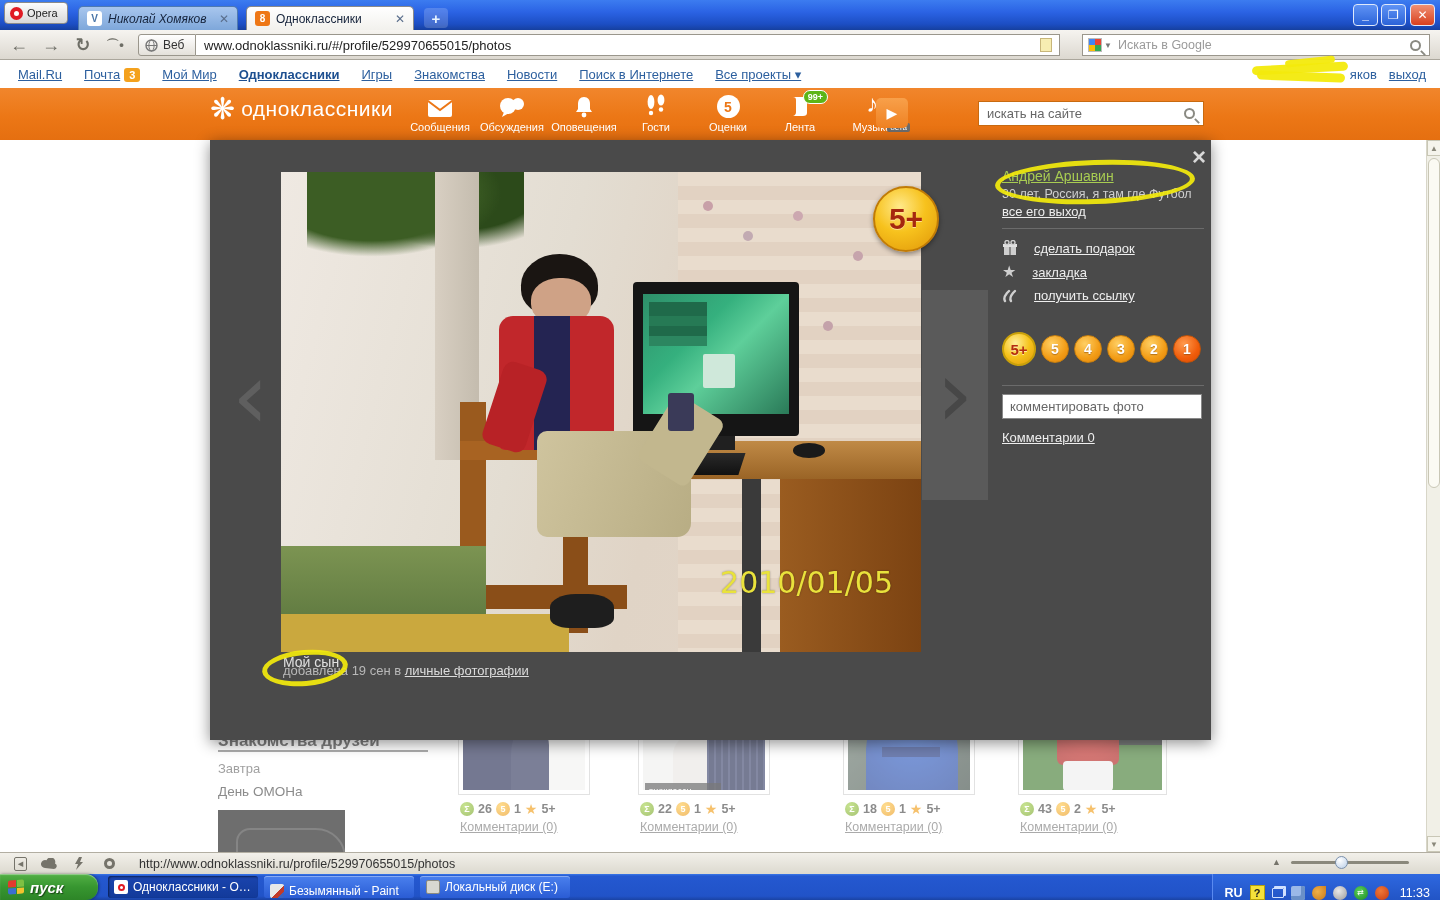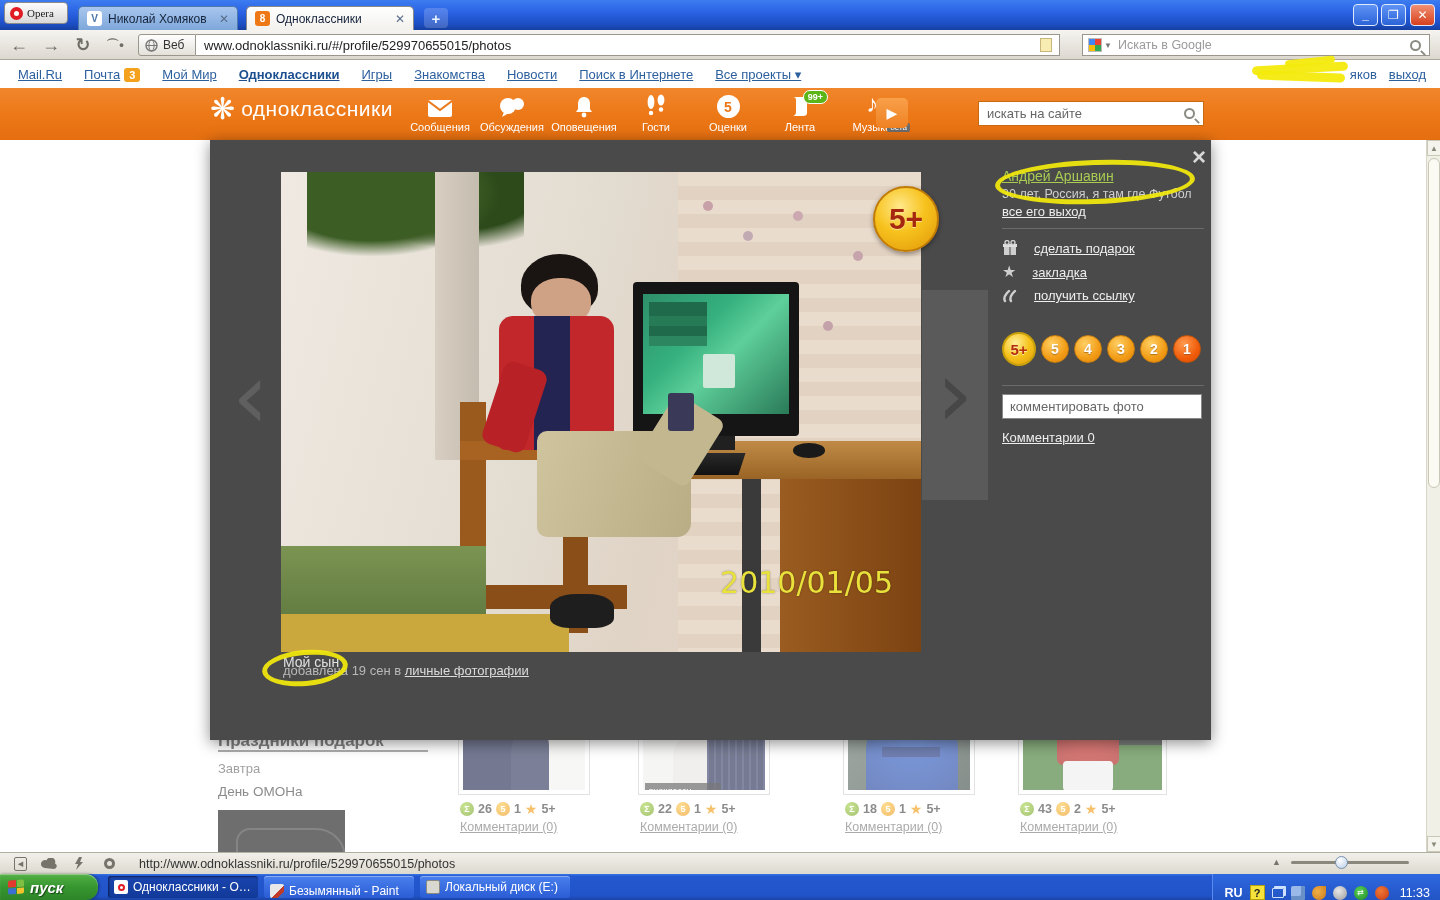--- a/index.html
+++ b/index.html
@@ -5,21 +5,21 @@
   * { margin:0; padding:0; box-sizing:border-box; }
   html,body { width:1440px; height:900px; overflow:hidden; background:#000; }
   body { font-family:"Liberation Sans","DejaVu Sans",sans-serif; }
   #screen { position:relative; width:1440px; height:900px; background:#fff; overflow:hidden; }
   .abs { position:absolute; }
 
   
   .titlebar { left:0; top:0; width:1440px; height:30px;
     background:linear-gradient(180deg,#3c7cf0 0%,#2b63e4 40%,#1c4ec4 80%,#16409f 100%); }
   .opera-btn { left:4px; top:2px; width:64px; height:22px; background:linear-gradient(180deg,#fdfdfd,#d8d8d8);
-    border:1px solid #8a8a8a; border-radius:4px; display:flex; align-items:center; gap:4px; padding:0 5px;font-family:Liberation Serif, serif; }
+    border:1px solid #8a8a8a; border-radius:4px; display:flex; align-items:center; gap:4px; padding:0 5px; }
   .opera-o { width:13px; height:13px; border-radius:50%; border:4px solid #e01b24; background:#fff; }
   .opera-btn span { font-size:11px; color:#222; }
   .tab { top:6px; height:24px; border-radius:5px 5px 0 0; display:flex; align-items:center; padding:0 8px; gap:6px; }
   .tab.inactive { background:linear-gradient(180deg,#a8c6ee,#7ea7da); border:1px solid #4f7ab0; border-bottom:none; }
   .tab.active { background:linear-gradient(180deg,#ffffff,#f2f1ed); border:1px solid #8a8a8a; border-bottom:none; }
   .tab-title { font-size:12px; color:#15233b; white-space:nowrap; overflow:hidden; text-overflow:ellipsis; }
   .tab-close { font-size:12px; color:#5a6e8c; margin-left:4px; cursor:default; }
   .favicon { width:15px; height:15px; border-radius:3px; display:flex; align-items:center; justify-content:center;
     font-size:10px; font-weight:bold; flex:0 0 auto; }
   .newtab { top:8px; width:24px; height:20px; border-radius:4px; background:rgba(255,255,255,.18);
@@ -203,21 +203,21 @@
 
 <div id="screen">
 
   <div class="abs titlebar">
     <div class="abs opera-btn">
       <i class="opera-o"></i>
       <span>Opera</span>
     </div>
     <div class="abs tab inactive" style="left:78px;width:160px;">
       <span class="favicon" style="background:#fff;color:#4a76a8;">V</span>
-      <span class="tab-title" style="flex:1;">Николай Хомяков</span>
+      <span class="tab-title" style="flex:1;font-style:italic;">Николай Хомяков</span>
       <span class="tab-close">✕</span>
     </div>
     <div class="abs tab active" style="left:246px;width:168px;">
       <span class="favicon" style="background:#ee7716;color:#fff;">8</span>
       <span class="tab-title" style="flex:1;">Одноклассники</span>
       <span class="tab-close">✕</span>
     </div>
     <div class="abs newtab" style="left:424px;">+</div>
     <div class="abs winbtn" style="right:62px;">_</div>
     <div class="abs winbtn" style="right:34px;">❐</div>
@@ -338,21 +338,21 @@
     </div>
     <div class="abs playbtn">▶</div>
     <div class="abs oksearch">
       <input placeholder="искать на сайте" style="">
       <span class="mag"></span>
     </div>
   </div>
 
   <div class="abs pagecontent">
     <div class="abs" style="left:0;top:595px;width:1426px;height:117px;">
-      <div class="abs holidays-title">Праздники подарок</div>
+      <div class="abs holidays-title">Знакомства друзей</div>
       <div class="abs holidays-rule"></div>
       <div class="abs holiday-when">Завтра</div>
       <div class="abs holiday-name">День ОМОНа</div>
       <div class="abs darkthumb">
           <i></i>
         </div>
 
       <div class="abs thumbcard" style="left:458px;width:132px;">
         <div class="thumbimg">
           <div class="abs" style="left:0;top:0;width:100%;height:100%;background:#f2f2f0;"></div>

